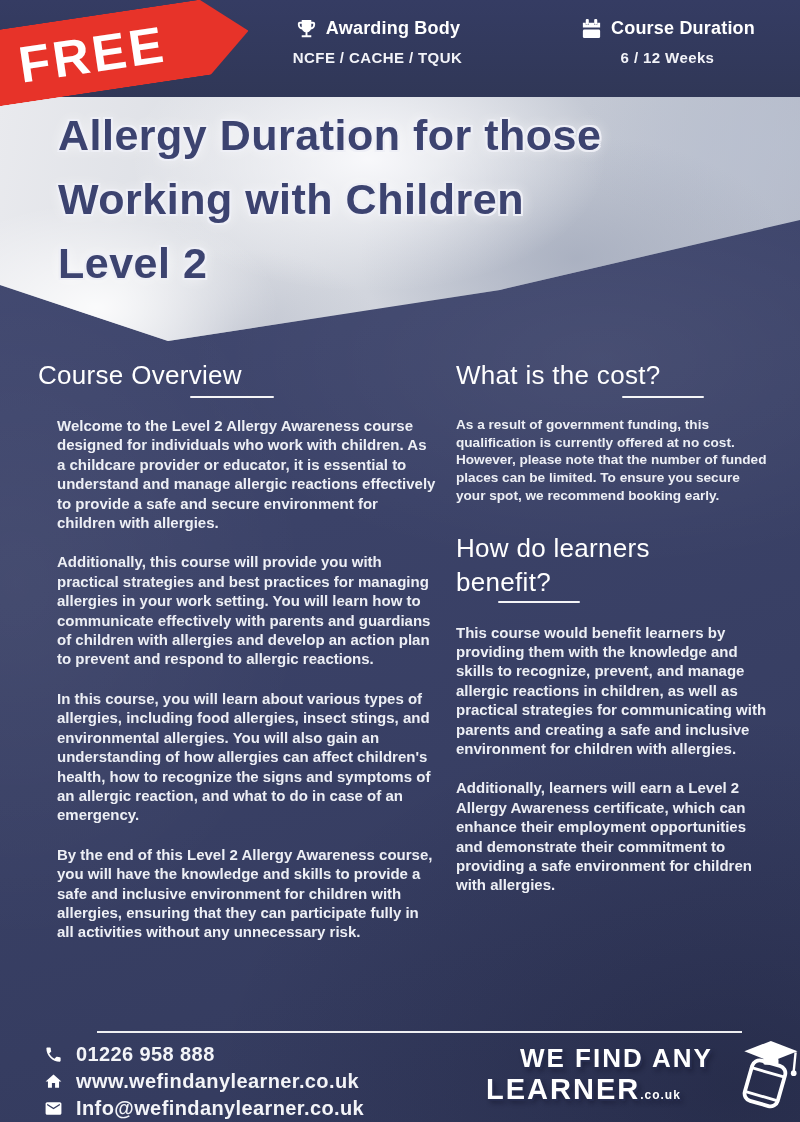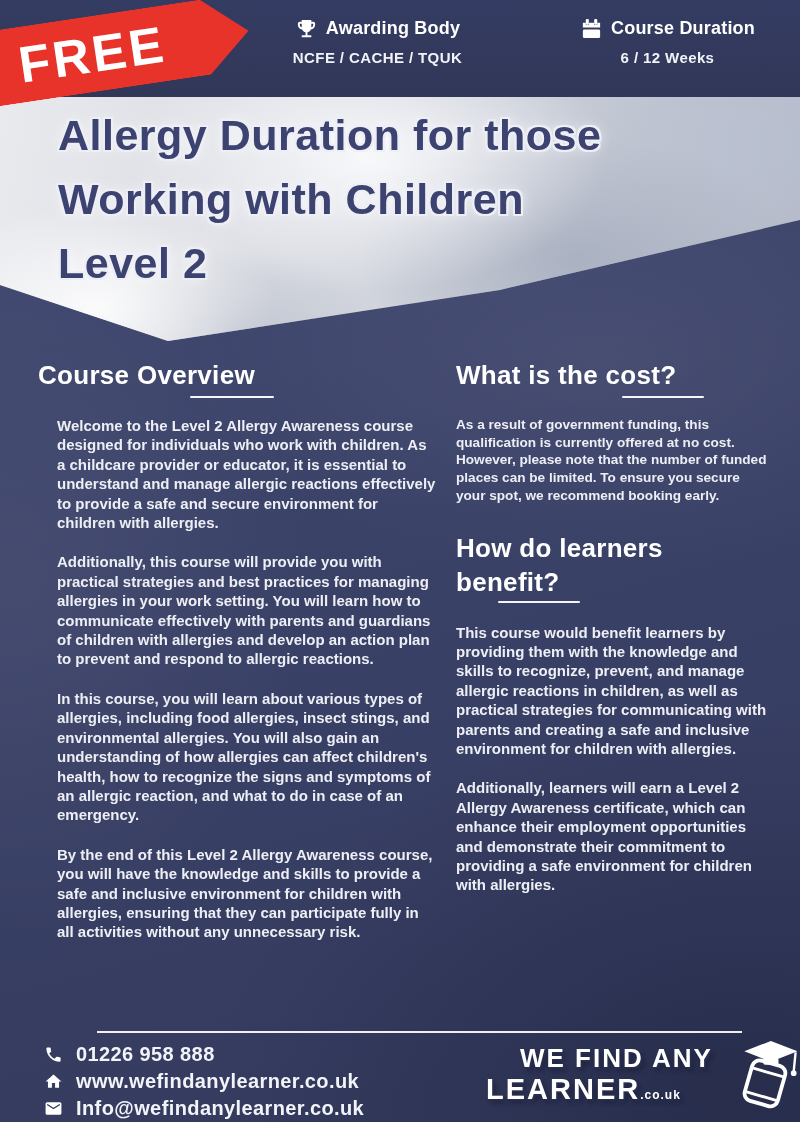--- a/index.html
+++ b/index.html
@@ -49,21 +49,21 @@
   
   .ribbon{
     position:absolute; left:-24px; top:13px; width:274px; height:76px; z-index:6;
     background:#e73329;
     clip-path:polygon(0 0, 84% 0, 100% 50%, 84% 100%, 0 100%);
     transform:rotate(-8.5deg);
     display:flex; align-items:center; padding-left:42px; box-sizing:border-box;
   }
   .ribbon span{color:#fff; font-size:51px; font-weight:bold; letter-spacing:3px;}
   
-  h2,h3{margin:0; color:#fff; font-weight:bold; letter-spacing:.3px;}
+  h2,h3{margin:0; color:#fff; font-weight:normal; letter-spacing:.3px;}
   .col-left{position:absolute; left:38px; top:358px; width:404px;}
   .col-right{position:absolute; left:456px; top:358px; width:322px;}
   .col-left h2, .col-right h2, .col-right h3{font-size:26px; line-height:34px;}
   .rule{height:2px; background:rgba(255,255,255,.95); border-radius:1px;}
   .rule-overview{width:84px; margin:4px 0 0 152px;}
   .rule-cost{width:82px; margin:4px 0 0 166px;}
   .rule-benefit{width:82px; margin:2px 0 0 42px;}
   .col-left .paras{margin:18px 0 0 19px; width:380px;}
   p{margin:0 0 20px 0; color:#edeff5; font-size:15px; line-height:19.4px; font-weight:bold;}
   .col-right p{width:318px;}

